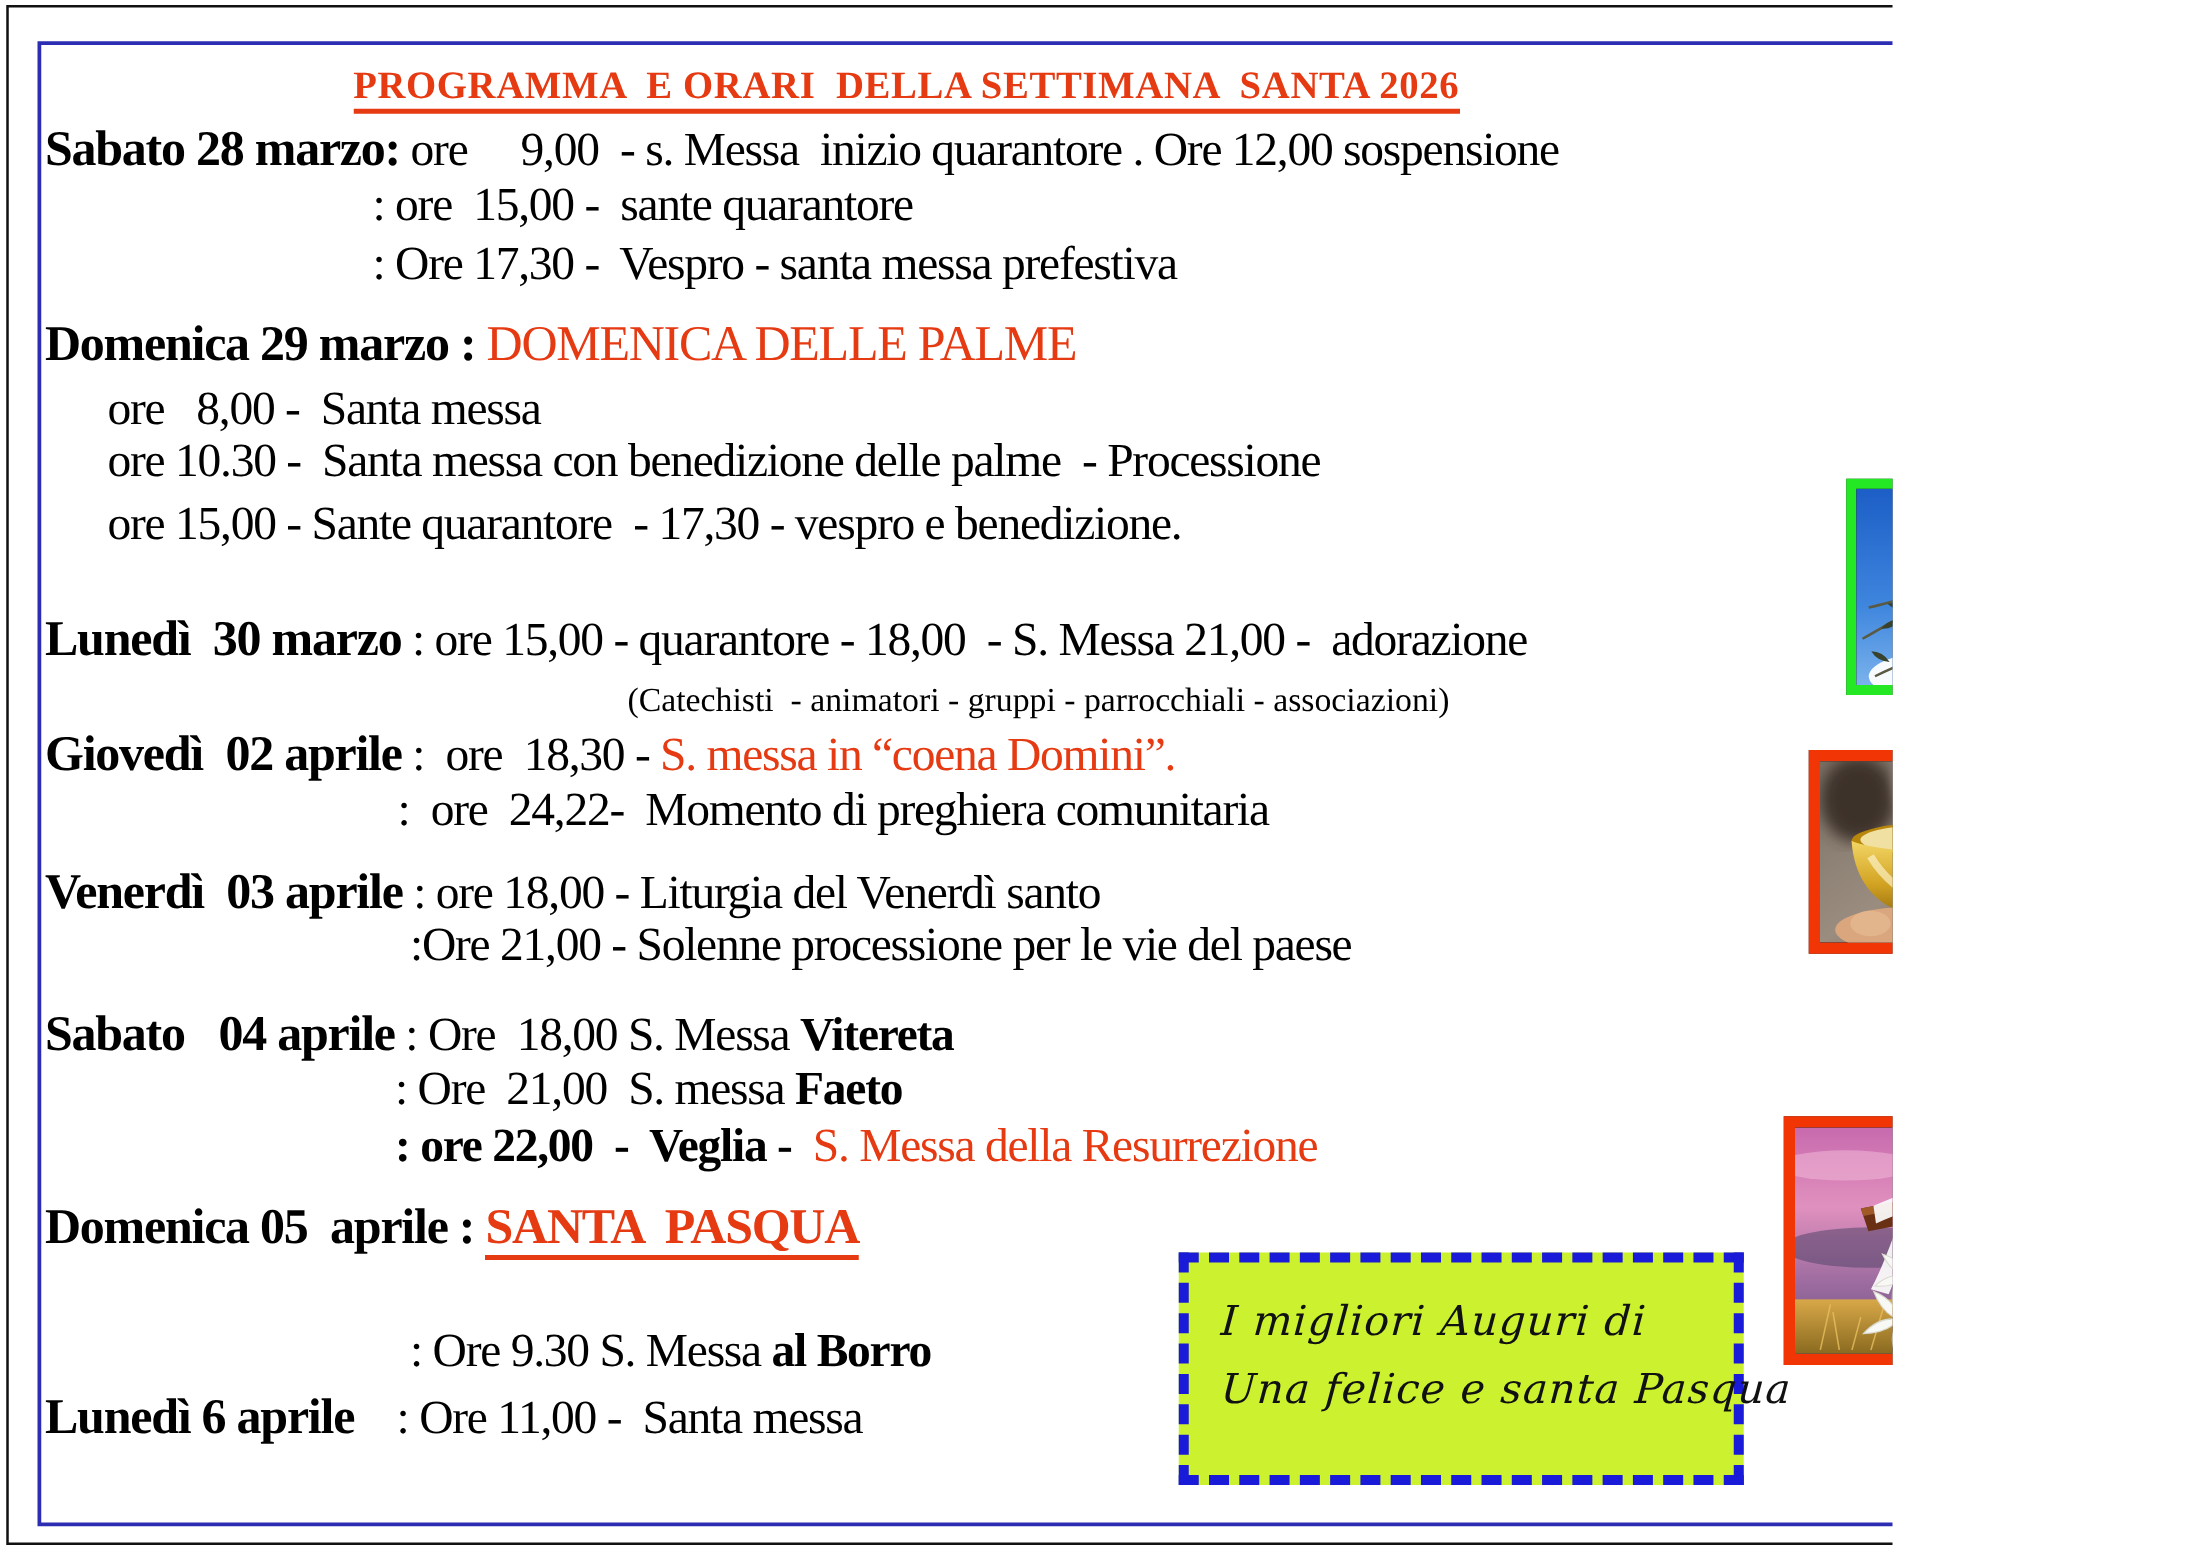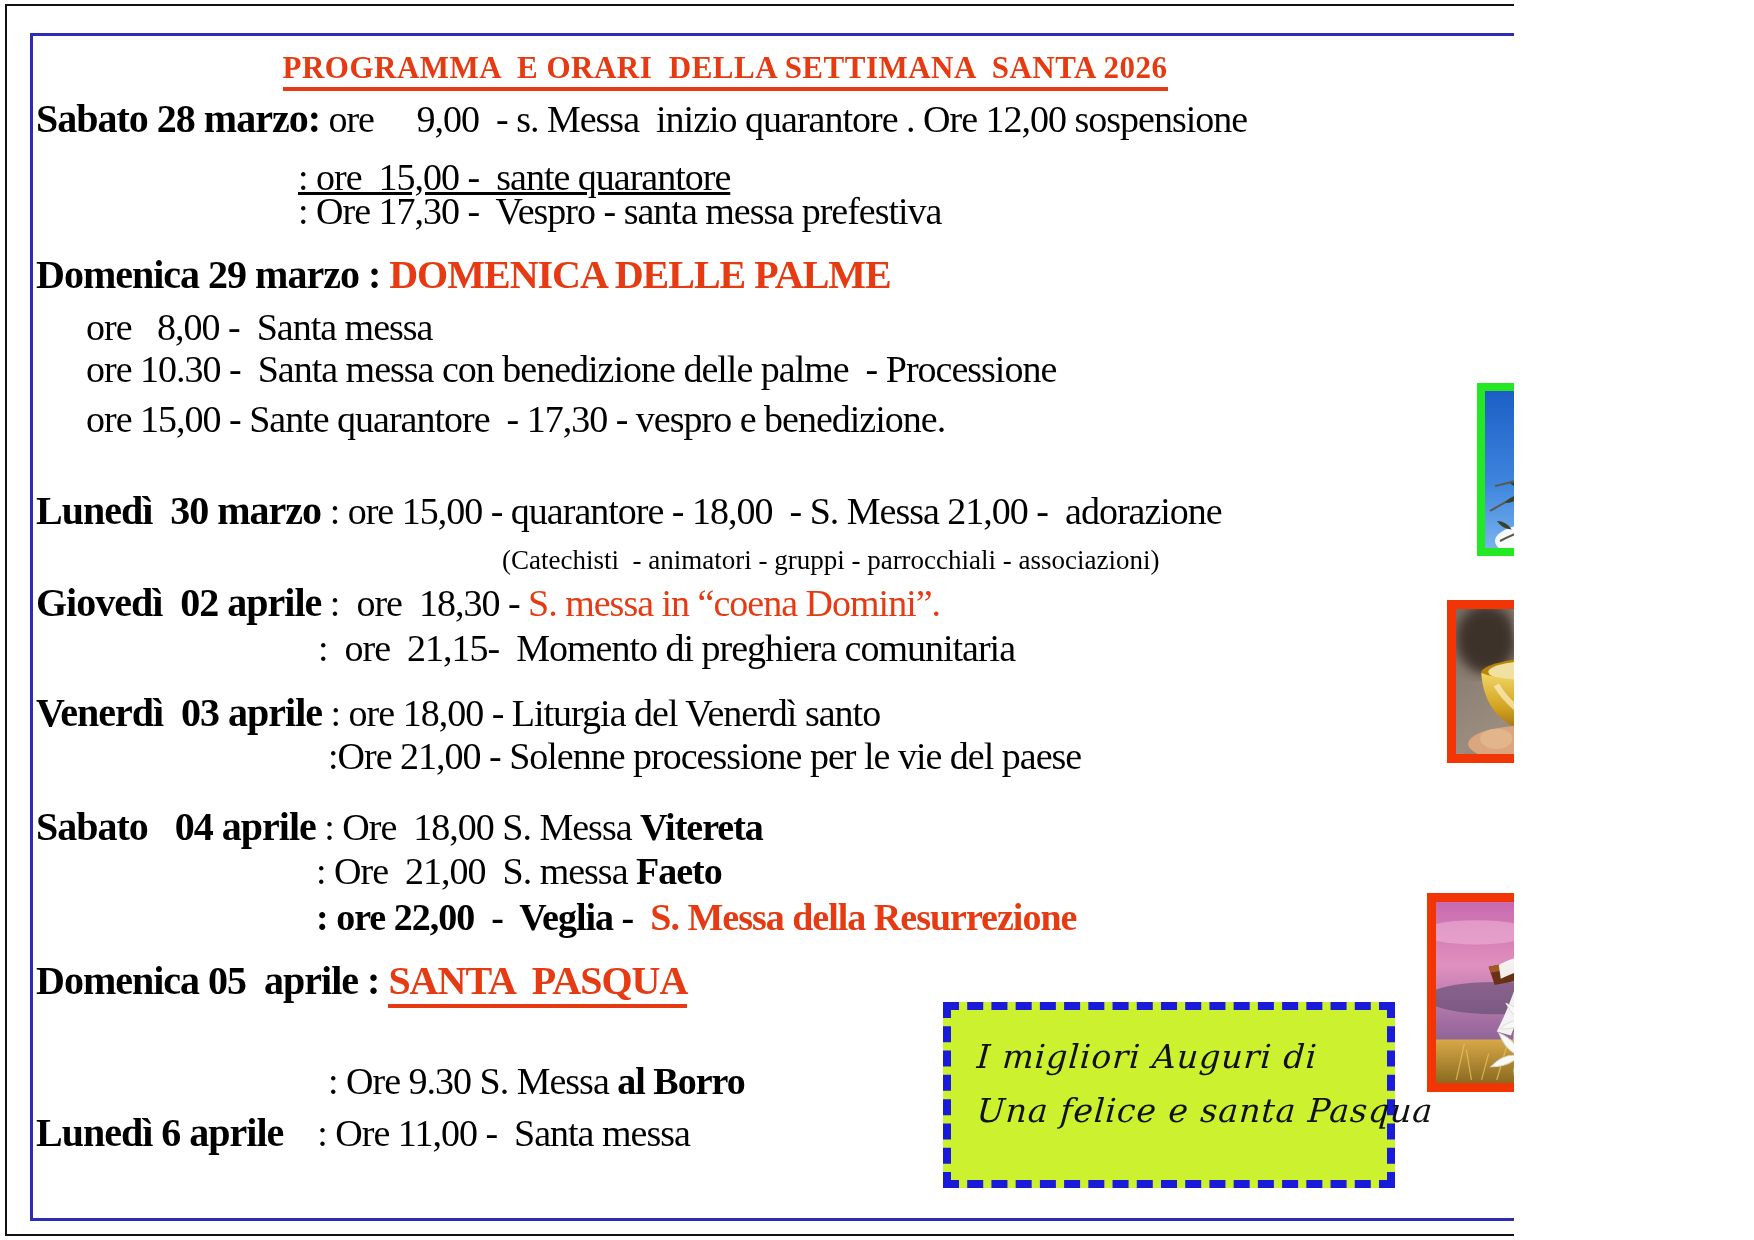--- a/index.html
+++ b/index.html
@@ -20,21 +20,21 @@
     font-size:31px; font-weight:bold; color:#e53a12; letter-spacing:.5px; white-space:pre;
   }
   .title .tline{border-bottom:4px solid #e53a12; padding-bottom:2px;}
   .line{
     position:absolute; font-size:38px; color:#000; white-space:pre;
     letter-spacing:-1px; line-height:1.15;
   }
   .day{font-weight:bold; font-size:40px;margin-top:36px;}
   .b{font-weight:bold;}
   .red{color:#e53a12;}
-  .redb{color:#e53a12; font-weight:bold;}
+  .redb{color:#e53a12; font-weight:normal;}
   .redu{color:#e53a12; font-weight:bold; border-bottom:4px solid #e53a12; padding-bottom:1px;}
   .small{font-size:27px; letter-spacing:0;}
   .photo{position:absolute; box-sizing:border-box; background:#222;}
   .photo svg{display:block; width:100%; height:100%;}
   .ph-red{border:9px solid #f23505;}
   .ph-green{border:8px solid #25e825;}
   .greeting{
     position:absolute; left:943px; top:1002px; width:452px; height:186px;
     box-sizing:border-box; background:#ccf22f; border:8px dashed #1a1ad9;
     padding:20px 0 0 26px;
@@ -48,33 +48,33 @@
 </head>
 <body>
 
 <div class="page">
   <div class="outer-frame"></div>
   <div class="blue-frame"></div>
 
   <div class="title"><span class="tline">PROGRAMMA  E ORARI  DELLA SETTIMANA  SANTA 2026</span></div>
 
   <div class="line" style="left:36px; top:96px;"><span class="day">Sabato 28 marzo:</span><span> ore     9,00  - s. Messa  inizio quarantore . Ore 12,00 sospensione</span></div>
-  <div class="line" style="left:298px; top:156px;text-decoration:underline;"><span>: ore  15,00 -  sante quarantore</span></div>
+  <div class="line" style="left:298px; top:143px;"><span>: ore  15,00 -  sante quarantore</span></div>
   <div class="line" style="left:298px; top:190px;"><span>: Ore 17,30 -  Vespro - santa messa prefestiva</span></div>
 
   <div class="line" style="left:36px; top:252px;"><span class="day">Domenica 29 marzo : </span><span class="redb" style="font-size:40px;">DOMENICA DELLE PALME</span></div>
   <div class="line" style="left:86px; top:306px;"><span>ore   8,00 -  Santa messa</span></div>
   <div class="line" style="left:86px; top:348px;"><span>ore 10.30 -  Santa messa con benedizione delle palme  - Processione</span></div>
   <div class="line" style="left:86px; top:398px;"><span>ore 15,00 - Sante quarantore  - 17,30 - vespro e benedizione.</span></div>
 
   <div class="line" style="left:36px; top:488px;"><span class="day">Lunedì  30 marzo</span><span> : ore 15,00 - quarantore - 18,00  - S. Messa 21,00 -  adorazione</span></div>
   <div class="line small" style="left:502px; top:508px;margin-top:37px;"><span>(Catechisti  - animatori - gruppi - parrocchiali - associazioni)</span></div>
 
   <div class="line" style="left:36px; top:580px;"><span class="day">Giovedì  02 aprile</span><span> :  ore  18,30 - </span><span class="red">S. messa in “coena Domini”.</span></div>
-  <div class="line" style="left:318px; top:627px;"><span>:  ore  21,15-  Momento di preghiera comunitaria</span></div>
+  <div class="line" style="left:318px; top:627px;"><span>:  ore  24,22-  Momento di preghiera comunitaria</span></div>
 
   <div class="line" style="left:36px; top:690px;"><span class="day">Venerdì  03 aprile</span><span> : ore 18,00 - Liturgia del Venerdì santo</span></div>
   <div class="line" style="left:328px; top:735px;"><span>:Ore 21,00 - Solenne processione per le vie del paese</span></div>
 
   <div class="line" style="left:36px; top:804px;"><span class="day">Sabato   04 aprile</span><span> : Ore  18,00 S. Messa </span><span class="b">Vitereta</span></div>
   <div class="line" style="left:316px; top:850px;"><span>: Ore  21,00  S. messa </span><span class="b">Faeto</span></div>
   <div class="line" style="left:316px; top:896px;"><span class="b">: ore 22,00  -  Veglia -  </span><span class="redb">S. Messa della Resurrezione</span></div>
 
   <div class="line" style="left:36px; top:958px;"><span class="day">Domenica 05  aprile : </span><span class="redu" style="font-size:40px;">SANTA  PASQUA</span></div>
   <div class="line" style="left:328px; top:1060px;"><span>: Ore 9.30 S. Messa </span><span class="b">al Borro</span></div>

